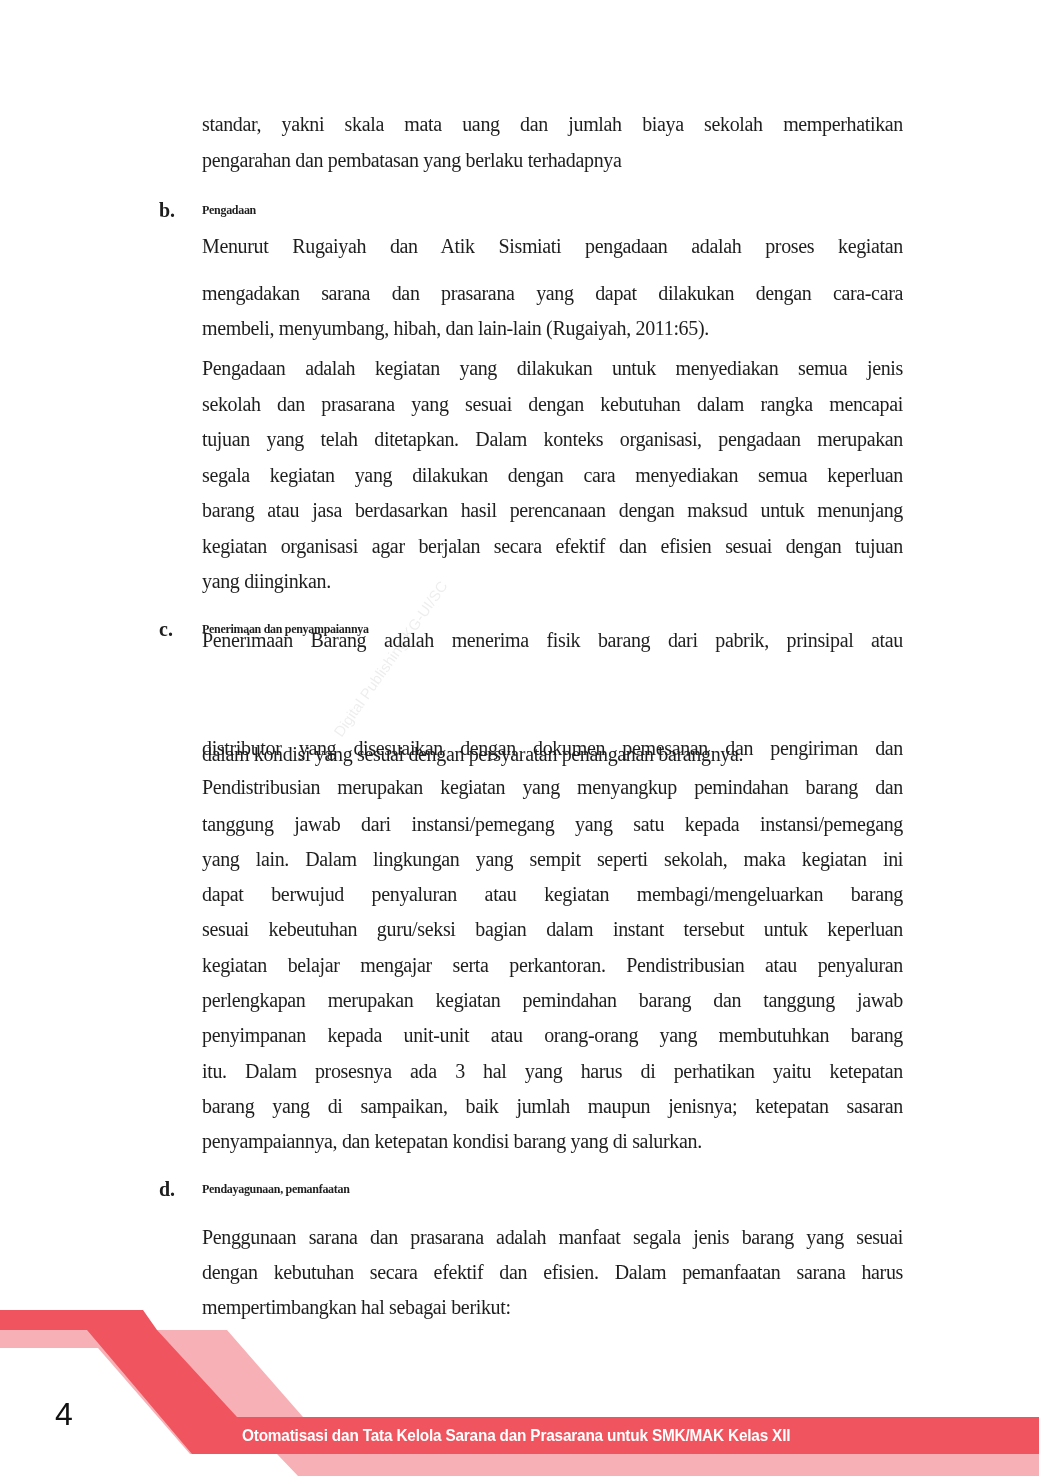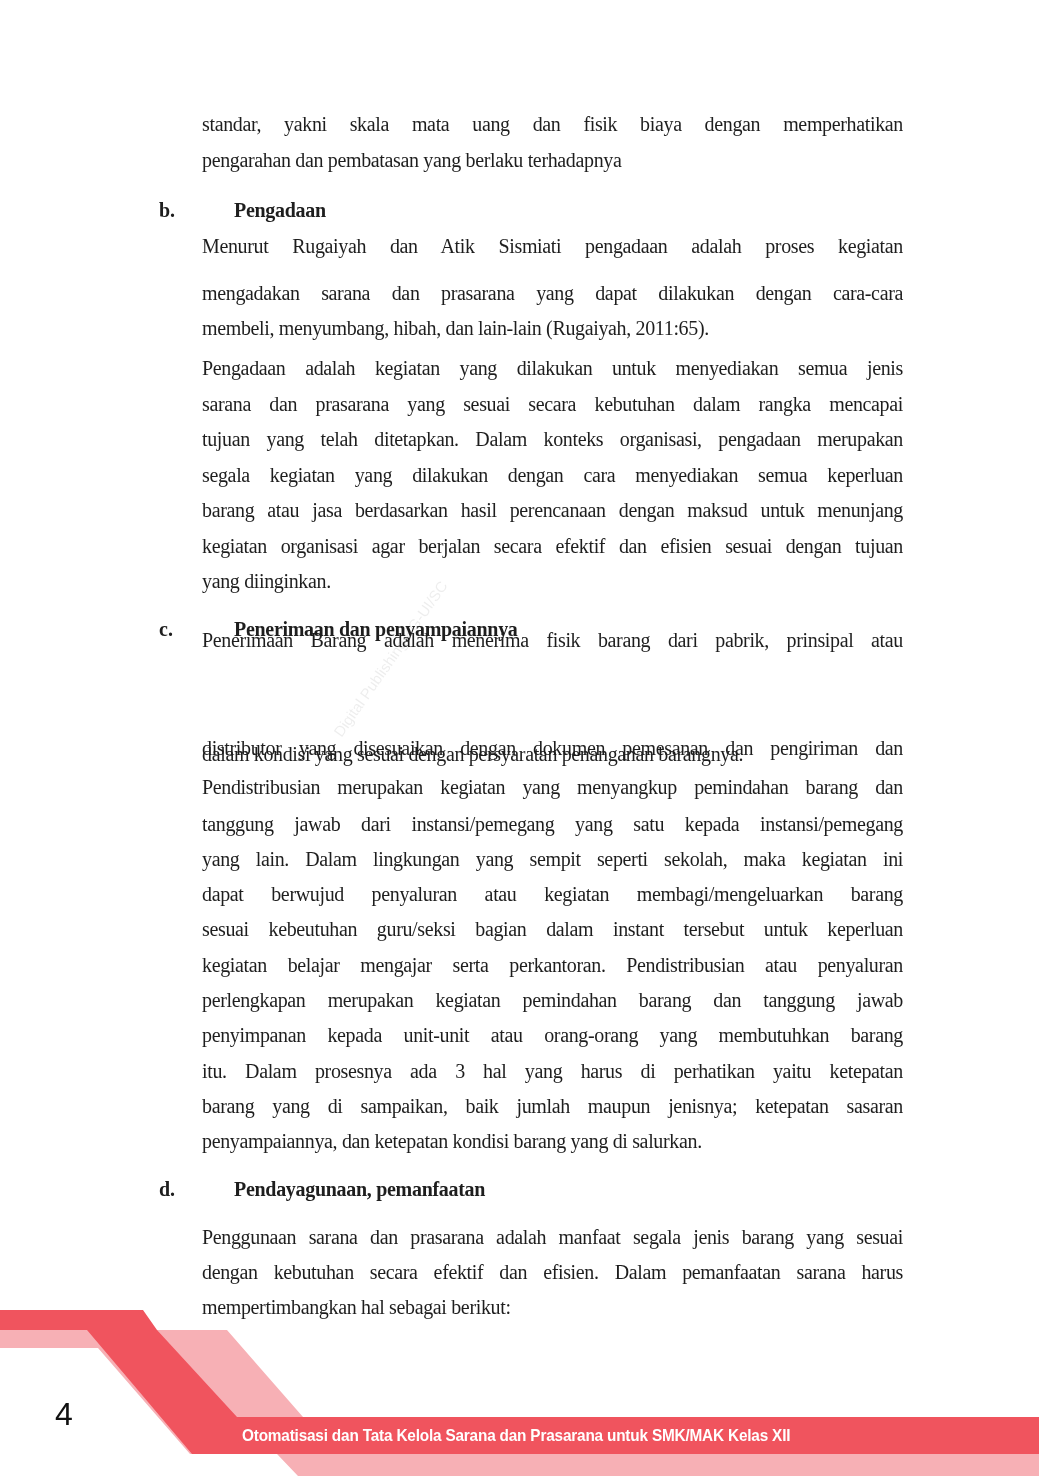--- a/index.html
+++ b/index.html
@@ -26,26 +26,25 @@
       font-family: "Liberation Serif", "DejaVu Serif", serif;
       font-size: 20px;
       line-height: 24px;
       font-weight: bold;
       color: #1e1e1e;
     }
     .heading {
       position: absolute;
       left: 202px;
       font-family: "Liberation Serif", "DejaVu Serif", serif;
-      font-size: 20px;
+      font-size: 12px;
       line-height: 24px;
       font-weight: bold;
       color: #1e1e1e;
       letter-spacing: -0.3px;
-      margin-left: 32px;
     }
     .watermark {
       position: absolute;
       left: 330px;
       top: 730px;
       transform: rotate(-55deg);
       transform-origin: left top;
       font-family: "Liberation Sans", "DejaVu Sans", sans-serif;
       font-size: 15px;
       color: rgba(0,0,0,0.07);
@@ -79,37 +78,37 @@
     }
   </style>
 </head>
 <body>
 
 <div class="page">
 
   <div class="watermark">Digital Publishing KG-UI/SC</div>
 
   <div>
-    <div class="line" style="top:112px;">standar, yakni skala mata uang dan fisik biaya dengan memperhatikan</div>
+    <div class="line" style="top:112px;">standar, yakni skala mata uang dan jumlah biaya sekolah memperhatikan</div>
     <div class="line last" style="top:148px;">pengarahan dan pembatasan yang berlaku terhadapnya</div>
   </div>
 
   <div>
     <div class="marker" style="top:198px;">b.</div>
     <div class="heading" style="top:198px;">Pengadaan</div>
 
     <div>
       <div class="line" style="top:234px;">Menurut Rugaiyah dan Atik Sismiati pengadaan adalah proses kegiatan</div>
       <div class="line" style="top:281px;">mengadakan sarana dan prasarana yang dapat dilakukan dengan cara-cara</div>
       <div class="line last" style="top:316px;">membeli, menyumbang, hibah, dan lain-lain (Rugaiyah, 2011:65).</div>
     </div>
 
     <div>
       <div class="line" style="top:356px;">Pengadaan adalah kegiatan yang  dilakukan untuk menyediakan semua jenis</div>
-      <div class="line" style="top:392px;">sarana dan prasarana yang sesuai secara kebutuhan dalam rangka mencapai</div>
+      <div class="line" style="top:392px;">sekolah dan prasarana yang sesuai dengan kebutuhan dalam rangka mencapai</div>
       <div class="line" style="top:427px;">tujuan yang telah ditetapkan. Dalam konteks organisasi, pengadaan merupakan</div>
       <div class="line" style="top:463px;">segala kegiatan yang dilakukan dengan cara menyediakan semua keperluan</div>
       <div class="line" style="top:498px;">barang atau jasa berdasarkan hasil perencanaan dengan maksud untuk menunjang</div>
       <div class="line" style="top:534px;">kegiatan organisasi agar berjalan secara efektif dan efisien sesuai dengan tujuan</div>
       <div class="line last" style="top:569px;">yang diinginkan.</div>
     </div>
   </div>
 
   <div>
     <div class="marker" style="top:617px;">c.</div>

